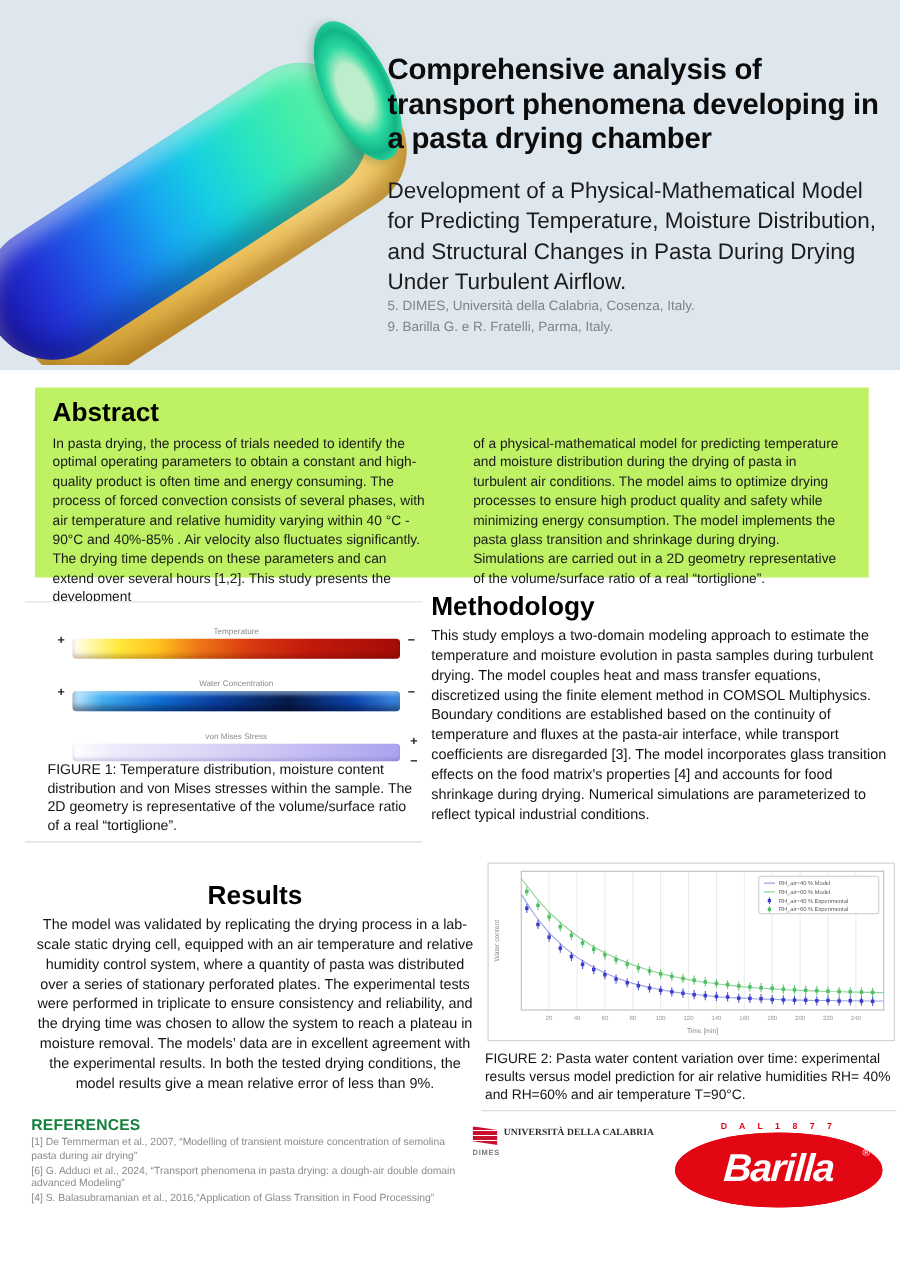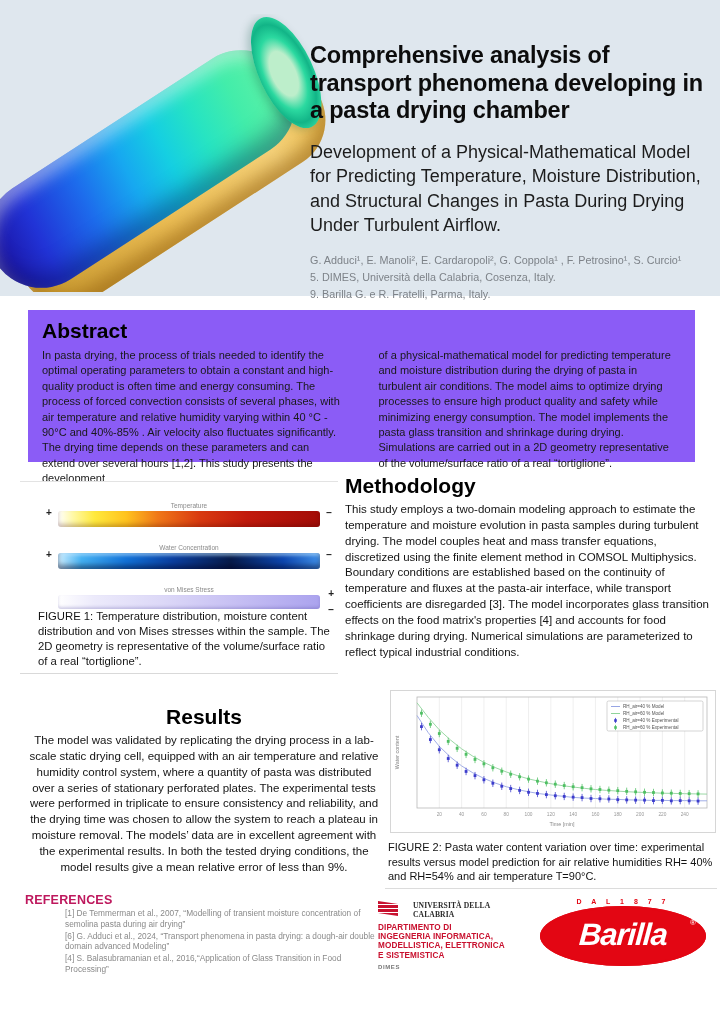--- a/index.html
+++ b/index.html
@@ -19,21 +19,21 @@
   .tube-cap { position:absolute; right:6px; top:-8px; width:54px; height:120px; border-radius:50%; transform:rotate(8deg);
     background:radial-gradient(ellipse at 45% 50%, #bdeecb 0 28%, #2bd9a0 46%, #12b487 62%, #3ce8ad 80%, #59f0a6 100%);
     box-shadow:-4px 0 8px rgba(0,80,60,.25); }
   .title-block { position:absolute; left:310px; top:42px; width:398px; }
   .main-title { font-size:23.5px; font-weight:700; color:#0c0c0c; line-height:1.18; letter-spacing:-0.2px; }
   .subtitle { margin-top:15px; font-size:18px; font-weight:400; color:#1c1c1c; line-height:1.35; }
   .authors { margin-top:15px; font-size:10.8px; color:#7d8288; line-height:1.55; }
   .affil { font-size:10.8px; color:#7d8288; line-height:1.55; }
 
   
-  .abstract-card { position:absolute; left:28px; top:310px; width:667px; height:152px; background:#8b5cf6; padding:9px 14px; }
+  .abstract-card { position:absolute; left:28px; top:310px; width:667px; height:152px; background:#bef264; padding:9px 14px; }
   .section-h { font-size:21px; font-weight:700; color:#000; }
   .abstract-cols { display:flex; gap:34px; margin-top:5px; }
   .abstract-col { width:305px; font-size:11px; color:#191919; line-height:1.4; }
 
   
   .fig1 { position:absolute; left:20px; top:481px; width:318px; height:193px; background:#fff;
     border-top:1px solid #e3e3e3; border-bottom:1px solid #d9d9d9; }
   .cbar-group { position:absolute; left:38px; width:262px; }
   .cbar-label { text-align:center; font-size:6.5px; color:#8a8a8a; margin-bottom:2px; }
   .cbar-row { position:relative; }
@@ -54,25 +54,25 @@
   
   .results { position:absolute; left:25px; top:705px; width:358px;text-align:center; }
 
   
   .fig2-panel { position:absolute; left:390px; top:690px; width:326px; height:143px; background:#fff; border:1px solid #d6d6d6; }
   .fig2-caption { position:absolute; left:388px; top:840px; width:330px; font-size:11px; color:#141414; line-height:1.33; }
   .fig2-divider { position:absolute; left:385px; top:888px; width:332px; height:1px; background:#dcdcdc; }
 
   
   .refs { position:absolute; left:25px; top:893px; width:352px; }
-  .refs-h { font-size:12.5px; font-weight:700; color:#be185d; letter-spacing:.2px; }
-  .ref-item { font-size:8.3px; color:#8a8a8a; line-height:1.3; margin-top:1px;margin-left:40px; }
+  .refs-h { font-size:12.5px; font-weight:700; color:#15803d; letter-spacing:.2px; }
+  .ref-item { font-size:8.3px; color:#8a8a8a; line-height:1.3; margin-top:1px; }
 
   .unical { position:absolute; left:378px; top:901px; width:150px; }
-  .unical-top { display:flex; align-items:flex-start; gap:15px; }
+  .unical-top { display:flex; align-items:flex-start; gap:5px; }
   .unical-book { width:20px; height:15px; position:relative; flex:0 0 auto;
     background:repeating-linear-gradient(to bottom,#c8102e 0 3px,#ffffff 3px 4px);
     clip-path:polygon(0 0,100% 20%,100% 100%,0 80%); }
   .unical-name { font-size:7.6px; font-weight:700; color:#2b2b2b; letter-spacing:.1px; font-family:"Liberation Serif", serif; }
   .unical-dept { margin-top:4px; font-size:8.2px; font-weight:700; color:#c8102e; line-height:1.12; letter-spacing:.1px; }
   .unical-sub { margin-top:4px; font-size:6px; font-weight:700; color:#777; letter-spacing:.6px; }
 
   .barilla { position:absolute; left:540px; top:898px; width:166px; text-align:center; }
   .barilla-dal { font-size:7px; font-weight:700; color:#e30613; letter-spacing:4px; margin-bottom:1px; }
   .barilla-oval { position:relative; width:166px; height:60px; background:#e30613; border-radius:50%;
@@ -93,21 +93,20 @@
     <div class="pasta">
       <div class="pasta-rot">
         <div class="tube-yellow"></div>
         <div class="tube-blue"></div>
         <div class="tube-cap"></div>
       </div>
     </div>
     <div class="title-block">
       <div class="main-title">Comprehensive analysis of transport phenomena developing in a pasta drying chamber</div>
       <div class="subtitle">Development of a Physical-Mathematical Model for Predicting Temperature, Moisture Distribution, and Structural Changes in Pasta During Drying Under Turbulent Airflow.</div>
-      <div class="authors">G. Adduci¹, E. Manoli², E. Cardaropoli², G. Coppola¹ , F. Petrosino¹, S. Curcio¹</div>
       <div class="affil">5. DIMES, Università della Calabria, Cosenza, Italy.</div>
       <div class="affil">9. Barilla G. e R. Fratelli, Parma, Italy.</div>
     </div>
   </div>
 
   <div class="abstract-card">
     <div class="section-h">Abstract</div>
     <div class="abstract-cols">
       <div class="abstract-col">In pasta drying, the process of trials needed to identify the optimal operating parameters to obtain a constant and high-quality product is often time and energy consuming. The process of forced convection consists of several phases, with air temperature and relative humidity varying within 40 °C - 90°C and 40%-85% . Air velocity also fluctuates significantly. The drying time depends on these parameters and can extend over several hours [1,2]. This study presents the development</div>
       <div class="abstract-col">of a physical-mathematical model for predicting temperature and moisture distribution during the drying of pasta in turbulent air conditions. The model aims to optimize drying processes to ensure high product quality and safety while minimizing energy consumption. The model implements the pasta glass transition and shrinkage during drying. Simulations are carried out in a 2D geometry representative of the volume/surface ratio of a real “tortiglione”.</div>
@@ -318,41 +317,35 @@
         <line x1="224.5" y1="26.9" x2="224.5" y2="32.1" stroke="#3c3ccc" stroke-width="0.8"></line>
         <rect x="223.2" y="28.2" width="2.6" height="2.6" fill="#3c3ccc"></rect>
         <text x="232" y="31.2" font-size="4.6" fill="#555" font-family="Liberation Sans, sans-serif">RH_air=40 % Experimental</text>
         <line x1="224.5" y1="33.9" x2="224.5" y2="39.1" stroke="#4fbf63" stroke-width="0.8"></line>
         <rect x="223.2" y="35.2" width="2.6" height="2.6" fill="#4fbf63"></rect>
         <text x="232" y="38.2" font-size="4.6" fill="#555" font-family="Liberation Sans, sans-serif">RH_air=60 % Experimental</text>
         <text x="171" y="135" font-size="5.4" fill="#888" text-anchor="middle" font-family="Liberation Sans, sans-serif">Time [min]</text>
         <text x="8" y="61.5" font-size="5.4" fill="#888" text-anchor="middle" transform="rotate(-90 8 61.5)" font-family="Liberation Sans, sans-serif">Water content</text>
       </svg>
   </div>
-  <div class="fig2-caption">FIGURE 2:  Pasta water content variation over time: experimental results versus model prediction for air relative humidities RH= 40% and RH=54% and air temperature T=90°C.</div>
+  <div class="fig2-caption">FIGURE 2:  Pasta water content variation over time: experimental results versus model prediction for air relative humidities RH= 40% and RH=60% and air temperature T=90°C.</div>
   <div class="fig2-divider"></div>
 
   <div class="refs">
     <div class="refs-h">REFERENCES</div>
     <div class="ref-item">[1] De Temmerman et al., 2007,  “Modelling of transient moisture concentration of semolina pasta during air drying”</div>
     <div class="ref-item">[6] G. Adduci et al., 2024, “Transport phenomena in pasta drying: a dough-air double domain advanced Modeling”</div>
     <div class="ref-item">[4] S. Balasubramanian et al., 2016,“Application of Glass Transition in Food Processing”</div>
   </div>
 
   <div class="unical">
     <div class="unical-top">
       <div class="unical-book"></div>
       <div class="unical-name">UNIVERSITÀ DELLA CALABRIA</div>
     </div>
-    <div class="unical-dept">
-      <div>DIPARTIMENTO DI</div>
-      <div>INGEGNERIA INFORMATICA,</div>
-      <div>MODELLISTICA, ELETTRONICA</div>
-      <div>E SISTEMISTICA</div>
-    </div>
     <div class="unical-sub">DIMES</div>
   </div>
 
   <div class="barilla">
     <div class="barilla-dal">D A L   1 8 7 7</div>
     <div class="barilla-oval">
       <span class="barilla-word">Barilla</span>
       <span class="barilla-reg">®</span>
     </div>
   </div>

